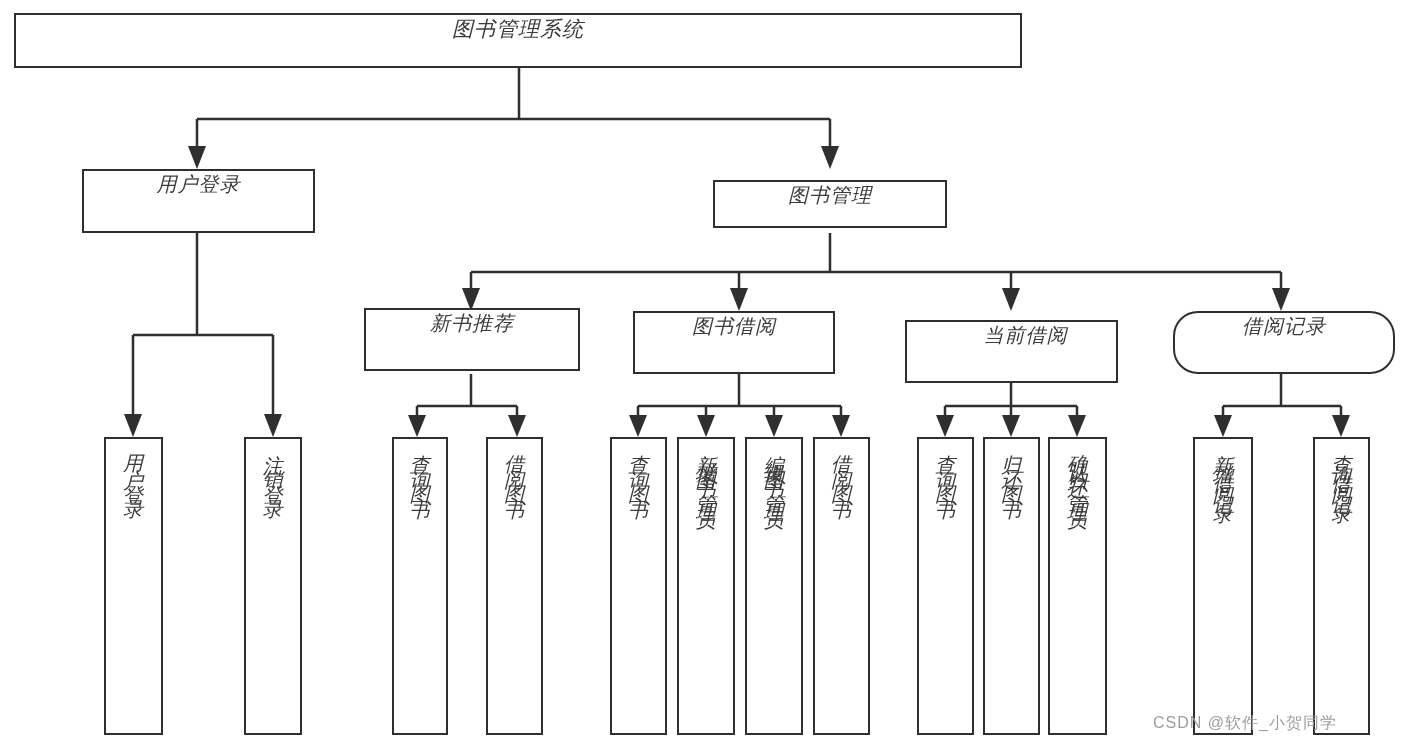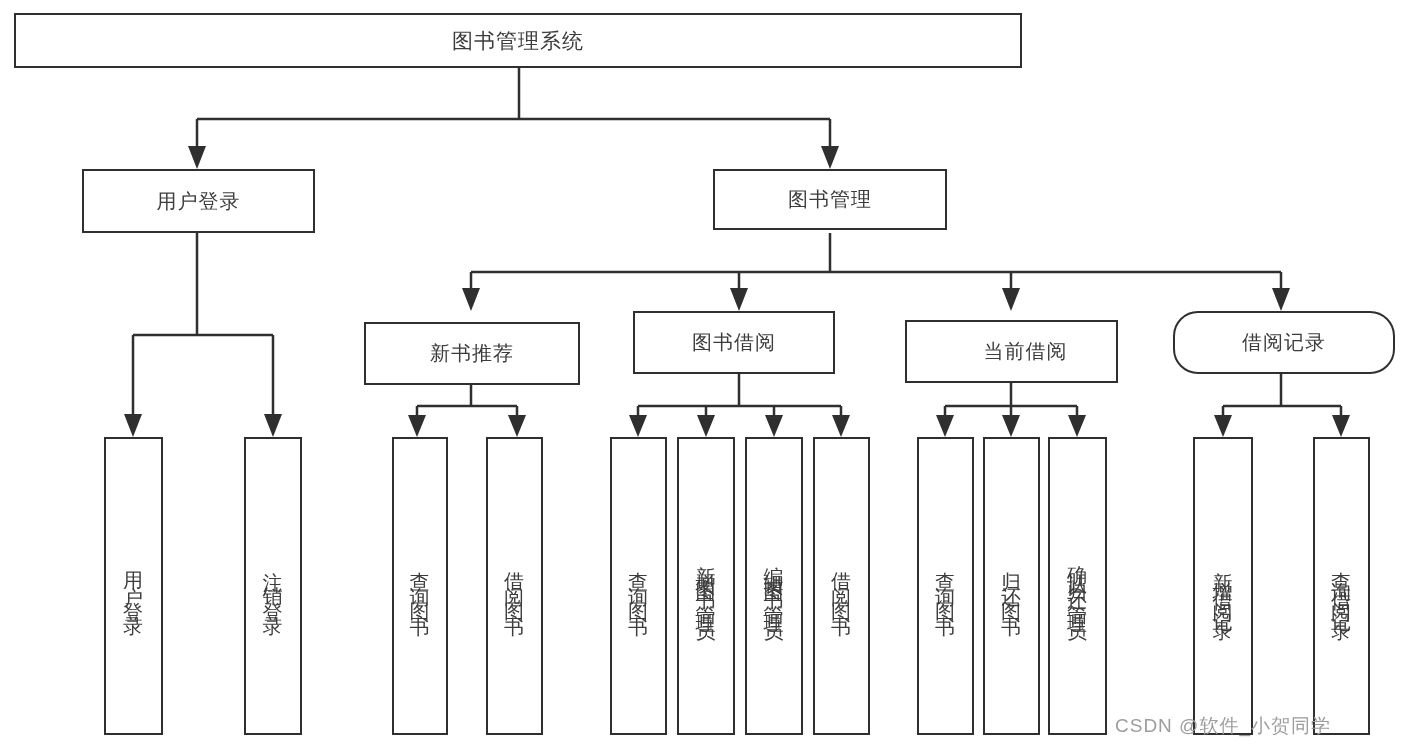--- a/index.html
+++ b/index.html
@@ -15,48 +15,49 @@
     background:var(--bg);
     font-family:"Liberation Sans","DejaVu Sans",sans-serif;
     overflow:hidden;
   }
   svg.wires{position:absolute;left:0;top:0;pointer-events:none;}
   .node{
     position:absolute;
     box-sizing:border-box;
     border:2.5px solid var(--line);
     background:var(--bg);
-    display:flex;align-items:center;justify-content:center;
+    display:flex;align-items:flex-start;justify-content:center;
     color:var(--text);
+    font-style:italic;
   }
   .hbox{font-size:20px;letter-spacing:1px;}
   .hbox.root{font-size:21px;}
   .vbox span{
     writing-mode:vertical-rl;
     text-orientation:mixed;
     font-size:20px;
     line-height:1;
     white-space:nowrap;
   }
   .v4 span{letter-spacing:15px;}
   .v6 span{letter-spacing:10px;}
   .v9 span{letter-spacing:8px;}
   .watermark{
     position:absolute;
-    left:1115px;top:713px;
-    font-size:19px;
+    left:1153px;top:713px;
+    font-size:16px;
     color:var(--watermark);
     letter-spacing:1px;
     white-space:nowrap;
   }
   
   #root{left:14px;top:13px;width:1008px;height:55px;}
   #userLogin{left:82px;top:169px;width:233px;height:64px;}
-  #bookMgmt{left:713px;top:169px;width:234px;height:61px;}
-  #newRec{left:364px;top:322px;width:216px;height:63px;}
+  #bookMgmt{left:713px;top:180px;width:234px;height:48px;}
+  #newRec{left:364px;top:308px;width:216px;height:63px;}
   #bookBorrow{left:633px;top:311px;width:202px;height:63px;}
   #currentBorrow{left:905px;top:320px;width:213px;height:63px;padding-left:28px;}
   #borrowRecord{left:1173px;top:311px;width:222px;height:63px;border-radius:25px;}
   .leaf{top:437px;height:298px;}
   #u1{left:104px;width:59px;}
   #u2{left:244px;width:58px;}
   #n1{left:392px;width:56px;}
   #n2{left:486px;width:57px;}
   #b1{left:610px;width:57px;}
   #b2{left:677px;width:58px;}

